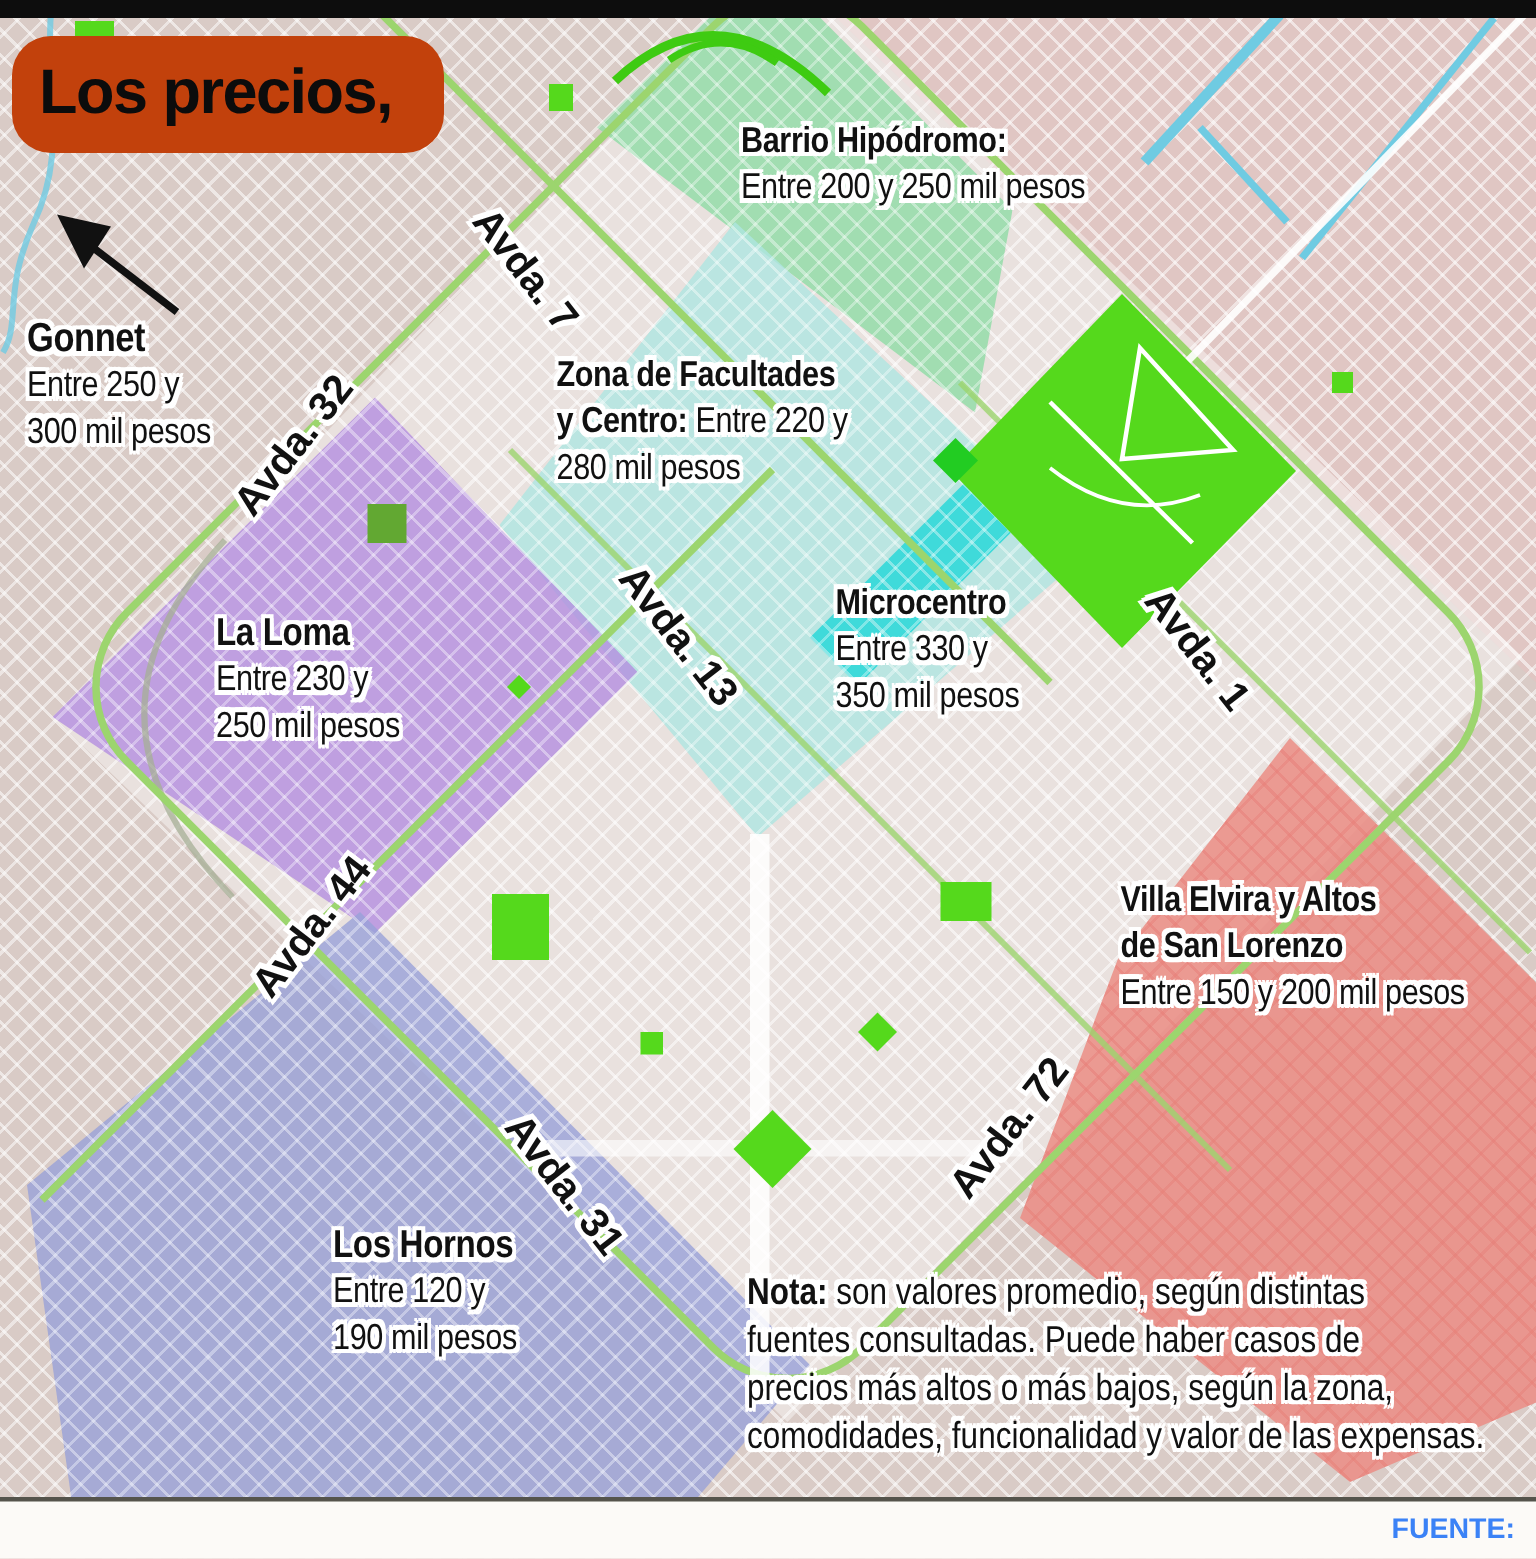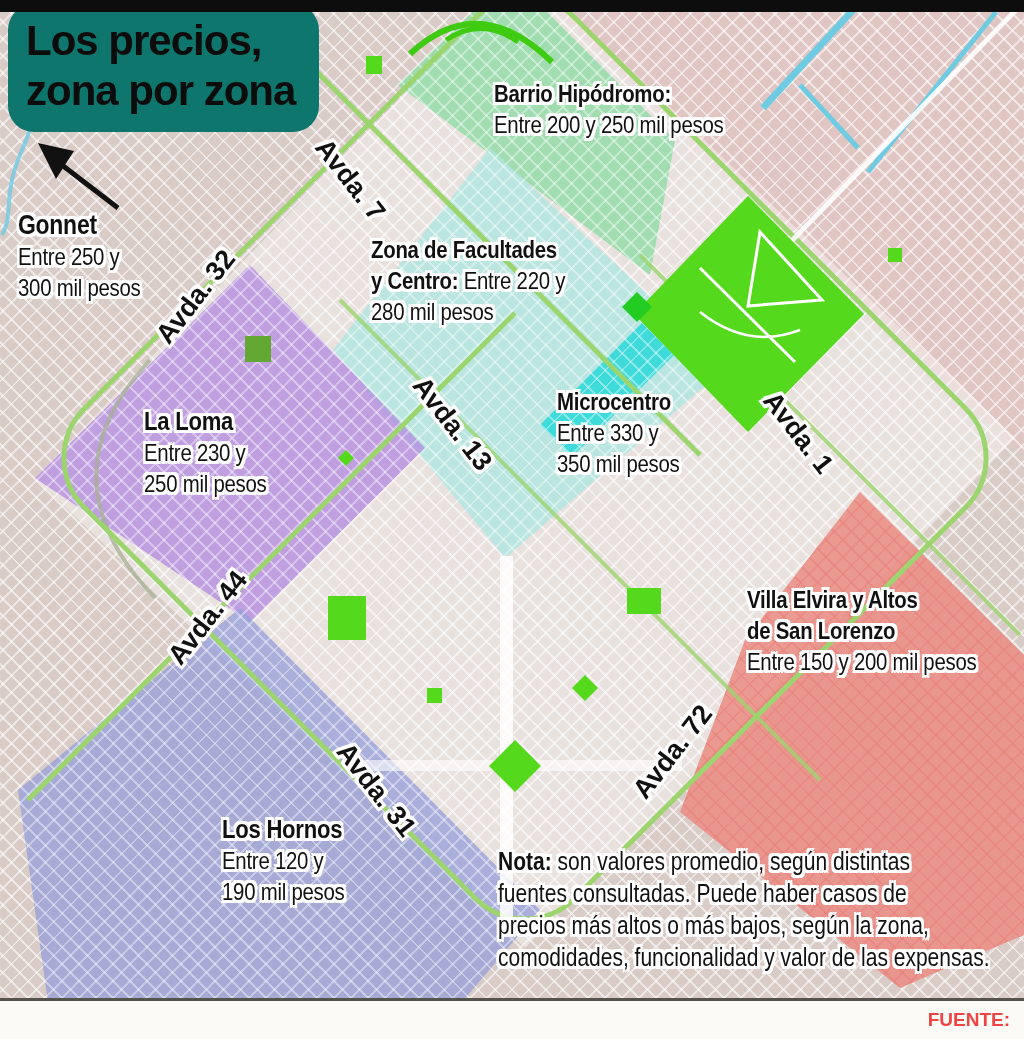--- a/index.html
+++ b/index.html
@@ -28,30 +28,30 @@
   svg.overlay{position:absolute;inset:0;pointer-events:none;}
   
   .outlined{color:#111;
     text-shadow:-3px -3px 0 #fff,3px -3px 0 #fff,-3px 3px 0 #fff,3px 3px 0 #fff,
       -3px 0 0 #fff,3px 0 0 #fff,0 -3px 0 #fff,0 3px 0 #fff,
       -2px -2px 0 #fff,2px -2px 0 #fff,-2px 2px 0 #fff,2px 2px 0 #fff;}
   .zl{position:absolute;font-size:24px;line-height:31px;letter-spacing:-0.3px;
       transform:scaleX(.85);transform-origin:0 0;white-space:nowrap;}
   .zl .zname{font-weight:bold;}
   .ave{position:absolute;font-weight:bold;font-size:27px;white-space:nowrap;}
-  .title-card{position:absolute;left:8px;top:4px;background:#0f766e;border-radius:26px;
-      padding:12px 24px 16px 18px;}
+  .title-card{position:absolute;left:8px;top:24px;background:#c2410c;border-radius:26px;
+      padding:12px 35px 16px 18px;}
   .title-card .t{font-weight:bold;font-size:42px;line-height:50px;color:#0c0c0c;letter-spacing:-1px;}
   .note{position:absolute;left:498px;top:845px;font-size:25px;line-height:32px;
       transform:scaleX(.84);transform-origin:0 0;white-space:nowrap;}
   .note b{font-weight:bold;}
   .topbar{position:absolute;left:0;top:0;width:1024px;height:12px;background:#0d0d0d;}
   .source-bar{position:absolute;left:0;top:998px;width:1024px;height:41px;background:#fcfaf7;
       border-top:3px solid #55544c;box-sizing:border-box;display:flex;align-items:center;
-      justify-content:flex-end;padding-right:8px;font-size:19px;color:#ef4444;white-space:nowrap;}
+      justify-content:flex-end;padding-right:8px;font-size:19px;color:#3b82f6;white-space:nowrap;}
   .source-bar b{font-weight:bold;margin-right:6px;}
 </style>
 </head>
 <body>
 
 <div class="canvas">
 
   <div class="layer tint-ne"></div>
   <div class="layer inner-city"></div>
   <div class="layer hatch"></div>
@@ -102,21 +102,20 @@
     <rect x="366" y="56" width="16" height="18" fill="#55d91c"></rect>
     <rect x="50" y="14" width="26" height="18" fill="#55d91c"></rect>
     <rect x="245" y="336" width="26" height="26" fill="#62a832"></rect>
 
     <line x1="118" y1="208" x2="58" y2="162" stroke="#111" stroke-width="5"></line>
     <polygon points="38,143 74,151 56,179" fill="#111"></polygon>
   </svg>
 
   <div class="title-card">
     <div class="t">Los precios,</div>
-    <div class="t">zona por zona</div>
   </div>
 
   <div class="zl outlined" style="left:18px;top:210px;">
     <div class="zname" style="font-size:27px;">Gonnet</div>
     <div>Entre 250 y</div>
     <div>300 mil pesos</div>
   </div>
 
   <div class="zl outlined" style="left:494px;top:78px;">
     <div class="zname">Barrio Hipódromo:</div>

